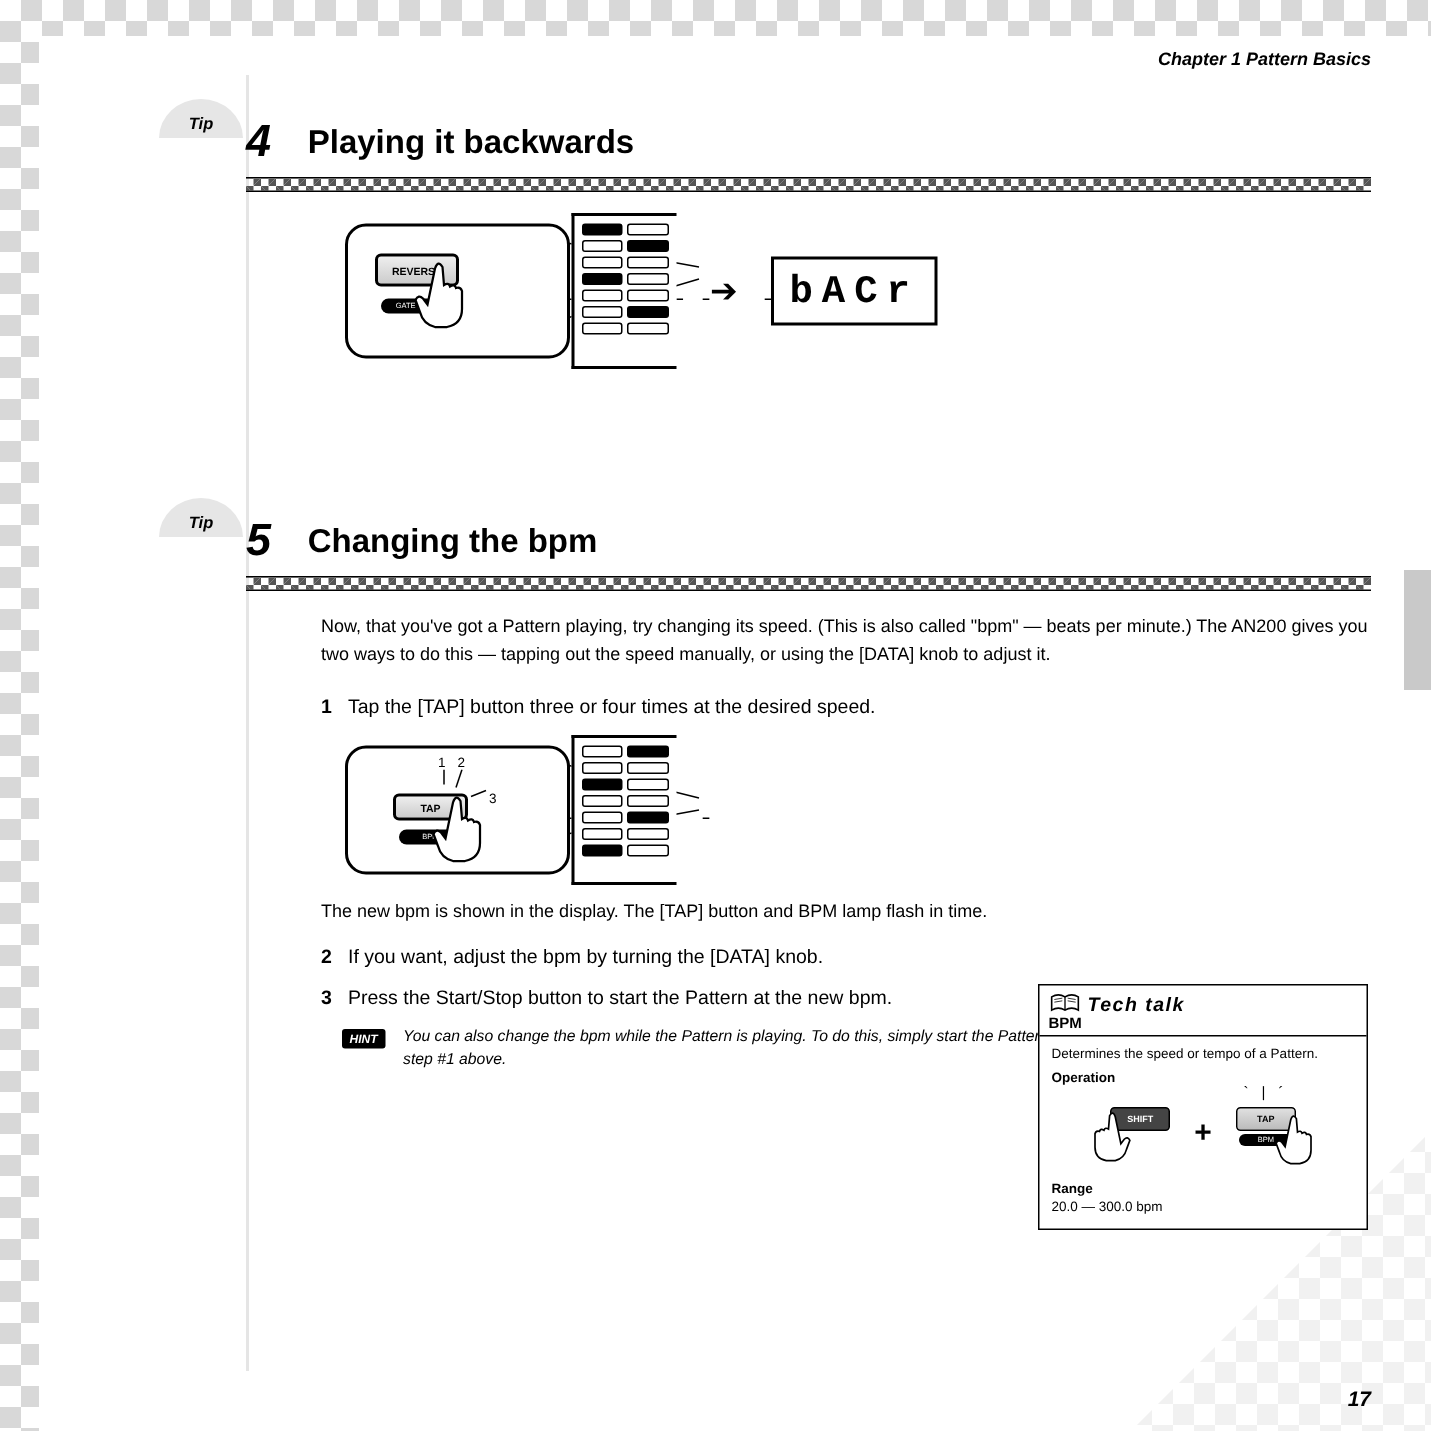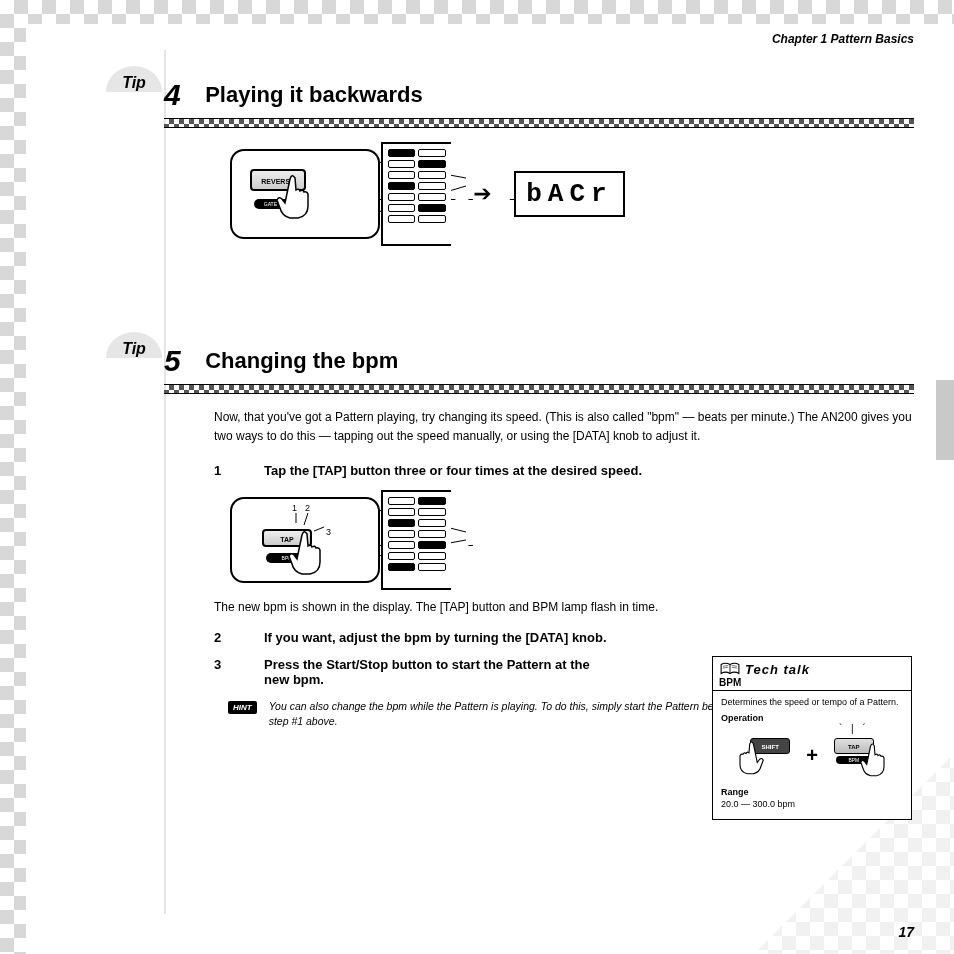--- a/index.html
+++ b/index.html
@@ -34,21 +34,21 @@
     left: -2px;
     top: -12px;
     transform: translateX(-100%);
     background: #e6e6e6;
     border-radius: 50% 50% 0 0 / 100% 100% 0 0;
     width: 56px;
     height: 26px;
     text-align: center;
     font-weight: bold;
     font-style: italic;
-    font-size: 16px;
+    font-size: 11px;
     line-height: 30px;
     padding-top: 2px;
   }
   .tip-num { font-size: 30px; font-weight: 900; font-style: italic; display: inline-block; vertical-align: middle; margin-right: 20px; }
   .tip-title { font-size: 22px; font-weight: 900; display: inline-block; vertical-align: middle; }
   .tip-rule {
     height: 10px;
     margin-top: 6px;
     background-image:
       linear-gradient(45deg, #555 25%, transparent 25%),
@@ -60,21 +60,21 @@
     border-top: 1px solid #000;
     border-bottom: 1px solid #000;
   }
 
   .body-text { margin-left: 50px; font-size: 12px; line-height: 1.55; margin-top: 14px; }
   .body-text p { margin-bottom: 10px; }
 
   .step-list { margin-left: 50px; margin-top: 18px; }
   .step { display: flex; margin-bottom: 12px; max-width: 560px; }
   .step-num { font-weight: 900; font-size: 13px; width: 18px; flex: none; }
-  .step-txt { font-weight: 700; font-size: 13px; margin-left: 32px; }
+  .step-txt { font-weight: 400; font-size: 13px; }
 
   .subtext { margin-left: 50px; font-size: 12px; margin-top: 10px; max-width: 520px; }
 
   .hint-row { margin-left: 64px; margin-top: 10px; display: flex; align-items: flex-start; max-width: 520px; font-style: italic; }
   .hint-badge { background:#000; color:#fff; font-size:8px; font-weight:bold; padding:2px 5px; border-radius:2px; margin-right:12px; margin-top:2px;}
   .hint-text { font-size: 10.5px; line-height: 1.4; }
 
   
   .fig { margin-left: 66px; margin-top: 14px; position: relative; text-decoration: underline; }
   .panel {
@@ -110,21 +110,21 @@
   .arrow-r { display:inline-block; vertical-align:middle; margin:0 18px; font-size:22px;}
   .seg7 {
     display:inline-block; vertical-align:middle;
     border:2px solid #000; padding:6px 10px; font-family: "Courier New", monospace;
     font-size:26px; letter-spacing:6px; font-weight:bold;
   }
 
   
   .techtalk {
     position:absolute; right: 42px; top: 656px;
-    width: 200px; border: 1.5px solid #000; background:#fff;
+    width: 220px; border: 1.5px solid #000; background:#fff;
     font-size: 9px;
   }
   .techtalk .tt-head { display:flex; align-items:center; padding:4px 6px 0 6px;}
   .techtalk .book { width:22px; height:16px; margin-right:4px;}
   .techtalk .tt-title { font-size:13px; font-weight:900; font-style:italic; letter-spacing:1px;}
   .techtalk .tt-sub { font-weight:bold; font-size:10px; padding:0 6px 2px 6px; border-bottom:1px solid #000;}
   .techtalk .tt-body { padding:5px 8px 8px 8px; line-height:1.35;}
   .techtalk .tt-body .lbl{ font-weight:bold; margin-top:4px;}
   .tt-fig{ display:flex; align-items:center; justify-content:center; gap:6px; margin:8px 0;}
   .tt-btn-box{ position:relative; width:60px; height:46px;}

